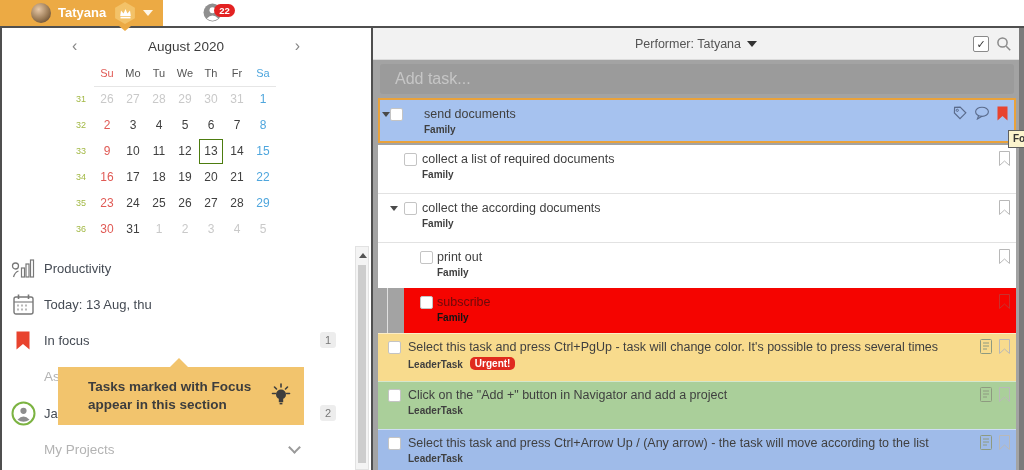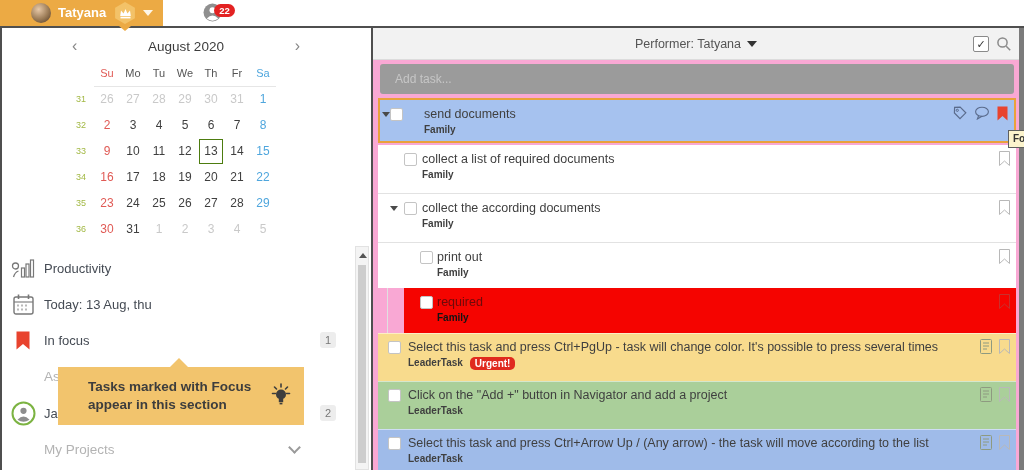--- a/index.html
+++ b/index.html
@@ -59,50 +59,50 @@
   .sb-thumb { position:absolute; left:2px; top:18px; width:8px; height:198px; background:#cdcdcd; }
 
   .sb-tooltip { position:absolute; left:56px; top:339px; width:246px; height:58px; background:#f2c46d; border-radius:0;
                 display:flex; align-items:center; z-index:6; }
   .sb-tooltip::before { content:''; position:absolute; top:-9px; left:112px; width:0; height:0;
                 border-left:9px solid transparent; border-right:9px solid transparent; border-bottom:9px solid #f2c46d; }
   .tt-text { margin-left:30px; width:172px; font-weight:bold; font-size:13.5px; color:#3d3d3d; line-height:1.35; }
   .tt-bulb { margin-left:6px; display:flex; }
 
   
-  .taskpanel { position:absolute; left:373px; top:28px; width:646px; height:442px; background:#f9a8d4; }
+  .taskpanel { position:absolute; left:373px; top:28px; width:646px; height:442px; background:#a3a3a3; }
   .tp-head { position:absolute; left:0; top:0; right:0; height:32px; background:#f2f2f2; border-bottom:1px solid #dcdcdc;
              display:flex; align-items:center; justify-content:center; }
   .performer { display:flex; align-items:center; gap:6px; font-size:12.5px; color:#555; cursor:pointer; }
   .perf-caret { width:0; height:0; border-left:5px solid transparent; border-right:5px solid transparent; border-top:6px solid #333; }
   .hd-check { position:absolute; right:30px; top:8px; width:16px; height:16px; background:#fff; border:1px solid #8a8a8a;
               border-radius:2px; font-size:11px; color:#333; display:flex; align-items:center; justify-content:center; }
   .hd-search { position:absolute; right:7px; top:8px; display:flex; }
   .addtask { position:absolute; left:7px; right:5px; top:36px; height:30px; background:#9b9b9b; border:none; border-radius:3px;
-             color:#c6c6c6; font-size:12px; padding-left:15px; font-family:"Liberation Sans",sans-serif; outline:none; }
+             color:#c6c6c6; font-size:16px; padding-left:15px; font-family:"Liberation Sans",sans-serif; outline:none; }
   .addtask::placeholder { color:#c6c6c6; }
 
   .rows { position:absolute; left:5px; top:70px; width:638px; }
   .tree-line { position:absolute; left:9px; top:47px; width:1px; height:188px; background:#e0e0e0; z-index:0; }
   .trow { position:relative; width:100%; }
   .trow .bg { position:absolute; top:0; left:0; right:0; bottom:0; }
   .trow.selected { border:2px solid #e9a23b; margin-bottom:2px; }
   .trow.selected .bg { background:#a6c2ef; }
   .trow.white { background:#fff; }
   .trow.white.sep { border-bottom:1px solid #e2e2e2; }
   .trow.red .bg { left:26px; background:#f50400; }
   .trow.yellow .bg { background:#f8db8d; border-top:1px solid rgba(255,255,255,.5); }
   .trow.green .bg { background:#aacf9a; border-top:1px solid rgba(255,255,255,.5); }
   .trow.blue .bg { background:#9fbbe9; border-top:1px solid rgba(255,255,255,.5); }
   .exp { position:absolute; top:12px; width:0; height:0; z-index:2;
          border-left:4px solid transparent; border-right:4px solid transparent; border-top:5px solid #4a4a4a; }
   .cb { position:absolute; top:8px; width:13px; height:13px; background:#fff; border:1px solid #c4c4c4; border-radius:2px; z-index:2; }
   .tcontent { position:relative; z-index:1; padding-top:7px; }
   .ttitle { font-size:12.5px; color:#3f3f3f; white-space:nowrap; }
-  .tproj { font-size:10px; font-weight:bold; color:#3f3f3f; margin-top:3px; display:flex; align-items:flex-start; gap:7px; }
+  .tproj { font-size:10px; font-weight:bold; color:#3f3f3f; margin-top:3px; display:flex; align-items:flex-end; gap:7px; }
   .trow.red .ttitle { color:#6d0a0a; } .trow.red .tproj { color:#141414; }
   .ubadge { background:#e02a1e; color:#fff; font-size:10px; font-weight:bold; padding:1px 5px; border-radius:5px; }
   .ricons { position:absolute; right:6px; top:6px; display:flex; gap:7px; z-index:2; align-items:flex-start; }
   .foc-tip { position:absolute; left:1008px; top:130px; z-index:7; background:#fcf4cd; border:1px solid #5f5f5f;
              font-size:10px; font-weight:bold; color:#333; padding:2px 4px 3px 4px; white-space:nowrap; }
 </style>
 </head>
 <body>
 
 <div class="app">
@@ -373,21 +373,21 @@
           <div class="ricons">
             <span class="ric"><svg width="11" height="15" viewBox="0 0 11 15">
                 <path d="M0.5 0.5 h10 v14 l-5 -4.5 -5 4.5 z" fill="none" stroke="#b8b8b8"></path>
               </svg></span>
           </div>
         </div>
         <div class="trow red" style="height: 45px;">
           <div class="bg"></div>
           <span class="cb" style="left: 42px;"></span>
           <div class="tcontent" style="padding-left: 59px;">
-            <div class="ttitle">required</div>
+            <div class="ttitle">subscribe</div>
             <div class="tproj">
               <span>Family</span>
             </div>
           </div>
           <div class="ricons">
             <span class="ric"><svg width="11" height="15" viewBox="0 0 11 15">
                 <path d="M0.5 0.5 h10 v14 l-5 -4.5 -5 4.5 z" fill="none" stroke="#c9302c"></path>
               </svg></span>
           </div>
         </div>

